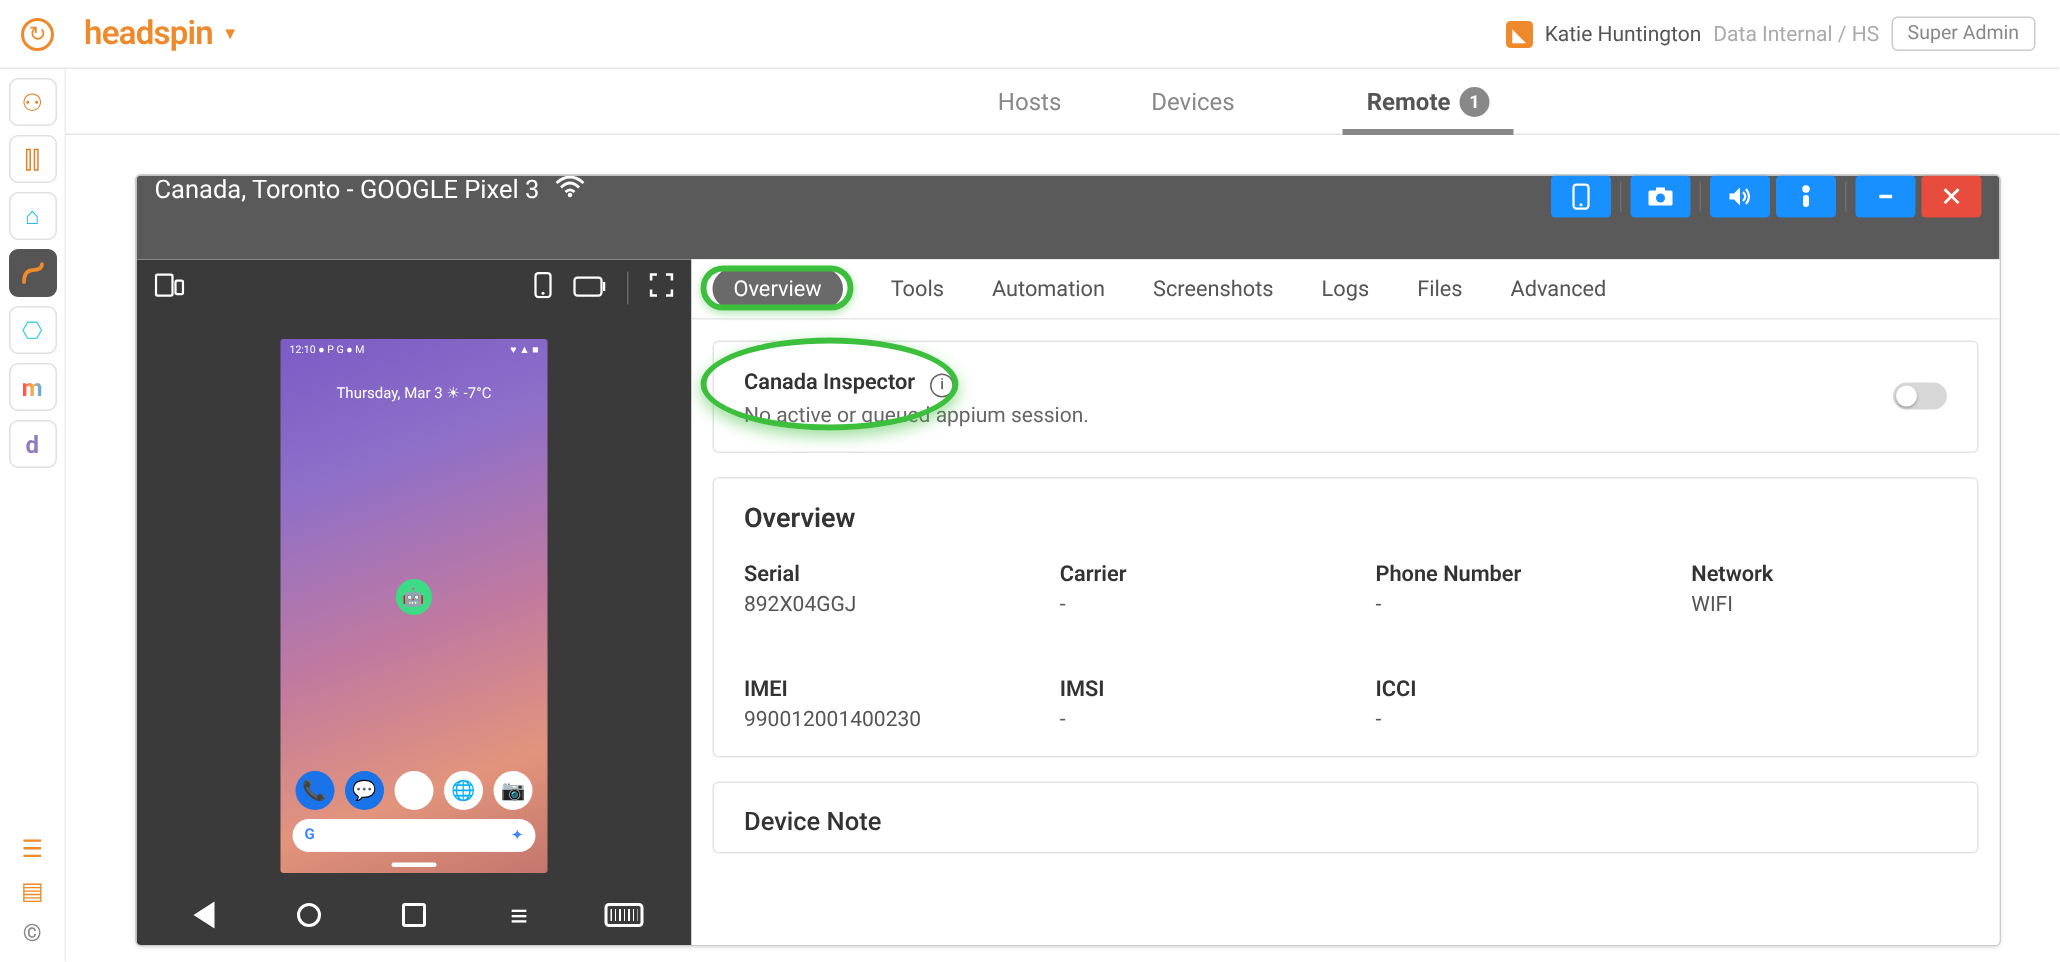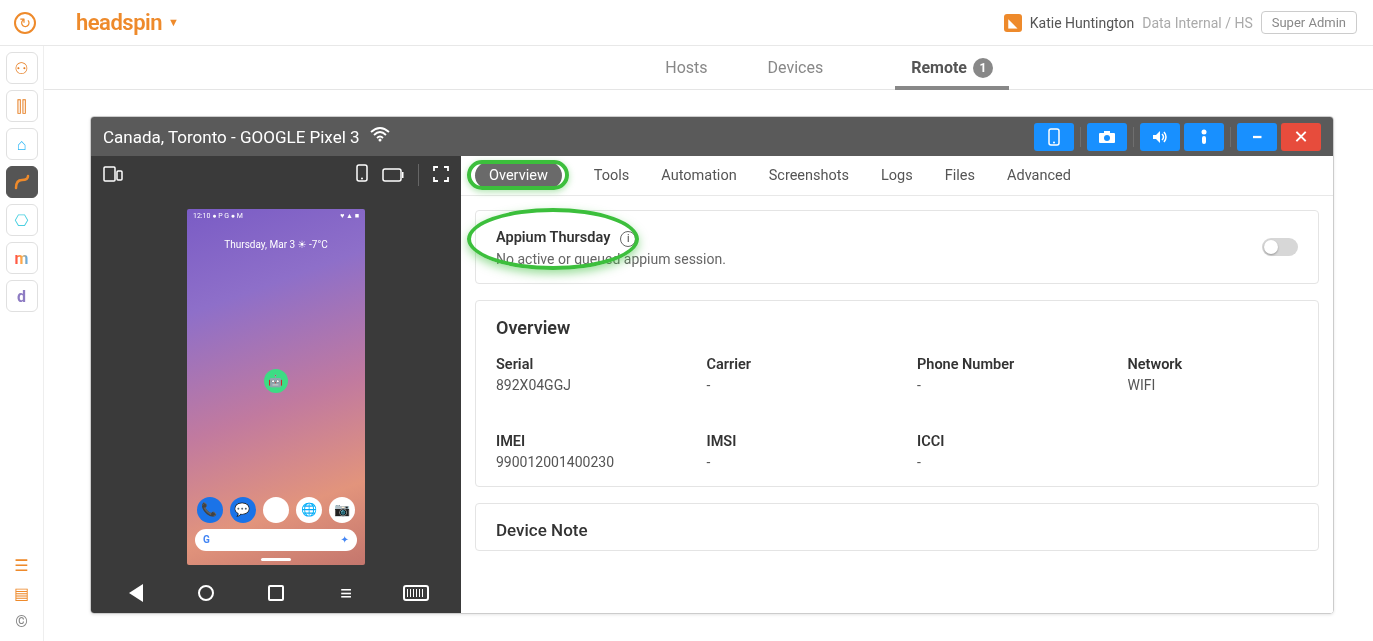--- a/index.html
+++ b/index.html
@@ -3,21 +3,21 @@
 <meta charset="utf-8">
 <style>
 * { box-sizing: border-box; margin: 0; padding: 0; }
 body { font-family: -apple-system, BlinkMacSystemFont, "Segoe UI", Roboto, sans-serif; background: #fff; width: 1373px; height: 641px; overflow: hidden; color: #333; }
 
 
 .top-header { height: 46px; border-bottom: 1px solid #e8e8e8; display: flex; align-items: center; padding: 0 16px 0 0; position: relative; }
 .logo-area { display: flex; align-items: center; padding-left: 56px; }
 .logo-icon { width: 22px; height: 22px; border: 2px solid #ee8a2b; border-radius: 50%; position: absolute; left: 14px; display:flex; align-items:center; justify-content:center;}
 .logo-icon::after { content:"↻"; color:#ee8a2b; font-size:14px;}
-.logo-text { color: #ee8a2b; font-size: 22px; font-weight: 600; letter-spacing: -0.5px; margin-left: 20px; }
+.logo-text { color: #ee8a2b; font-size: 22px; font-weight: 600; letter-spacing: -0.5px; }
 .logo-caret { color: #ee8a2b; margin-left: 6px; font-size: 11px; }
 .header-right { margin-left: auto; display: flex; align-items: center; gap: 8px; }
 .user-icon { width: 18px; height: 18px; background: #ee8a2b; border-radius: 3px; display:flex; align-items:center; justify-content:center; color:#fff; font-size:12px;}
 .user-name { font-size: 14px; color: #555; }
 .user-org { font-size: 14px; color: #aaa; }
 .super-admin { border: 1px solid #ccc; border-radius: 4px; padding: 3px 10px; font-size: 13px; color: #888; }
 
 
 .left-rail { position: absolute; left: 0; top: 46px; width: 44px; height: calc(100% - 46px); border-right: 1px solid #eee; display: flex; flex-direction: column; align-items: center; padding-top: 6px; gap: 6px; background:#fff;}
 .rail-item { width: 32px; height: 32px; border: 1px solid #e0e0e0; border-radius: 6px; display: flex; align-items: center; justify-content: center; font-size: 16px; cursor:pointer;}
@@ -31,21 +31,21 @@
 .subheader { height: 44px; border-bottom: 1px solid #e5e5e5; display: flex; align-items: center; padding-left: 16px; }
 .page-title { font-size: 22px; color: #666; font-weight: 400; }
 .subtabs { margin-left: auto; margin-right: 380px; display: flex; gap: 60px; height: 100%; align-items: center; }
 .subtab { font-size: 16px; color: #888; cursor: pointer; height: 100%; display: flex; align-items: center; position: relative; text-align: center; }
 .subtab.active { color: #555; font-weight: 700; margin-left: 28px; }
 .subtab.active::after { content:""; position:absolute; bottom:-1px; left:-16px; right:-16px; height:4px; background:#888;}
 .subtab-badge { background: #888; color: #fff; width: 20px; height: 20px; border-radius: 50%; display: inline-flex; align-items: center; justify-content: center; font-size: 12px; margin-left: 6px; }
 
 
 .device-window { position: absolute; left: 46px; top: 70px; width: 1244px; border: 1px solid #ccc; border-radius: 4px; overflow: hidden; box-shadow: 0 1px 3px rgba(0,0,0,0.1); }
-.dw-title { height: 39px; background: #5a5a5a; color: #fff; display: flex; align-items: center; padding: 0 12px; }
+.dw-title { height: 56px; background: #5a5a5a; color: #fff; display: flex; align-items: flex-start; padding: 0 12px; }
 .dw-title-text { font-size: 17px; font-weight: 400; }
 .wifi-icon { margin-left: 10px; font-size: 18px; }
 .dw-title-right { margin-left: auto; display: flex; gap: 4px; }
 .dw-btn { width: 40px; height: 28px; border-radius: 3px; display: flex; align-items: center; justify-content: center; color: #fff; cursor:pointer; font-size:14px;}
 .dw-btn.blue { background: #1890ff; }
 .dw-btn.red { background: #e74c3c; }
 .dw-btn-divider { width:1px; background:#6f6f6f; margin:4px 2px;}
 
 .dw-body { display: flex; height: 457px; background: #fff; }
 
@@ -278,21 +278,21 @@
         </div>
 
         <div class="hl-rect" style="left:6px; top:4px; width:102px; height:30px;"></div>
         <div class="hl-oval" style="left:6px; top:52px; width:172px; height:62px;"></div>
 
         <div class="dp-content">
 
           <div class="card">
             <div class="appium-row">
               <div>
-                <span class="appium-title">Appium Thursday</span>
+                <span class="appium-title">Canada Inspector</span>
                 <span class="info-circle">i</span>
                 <div class="appium-sub">No active or queued appium session.</div>
               </div>
               <div class="toggle"></div>
             </div>
           </div>
 
           <div class="card">
             <div class="overview-title">Overview</div>
             <div class="ov-grid">

